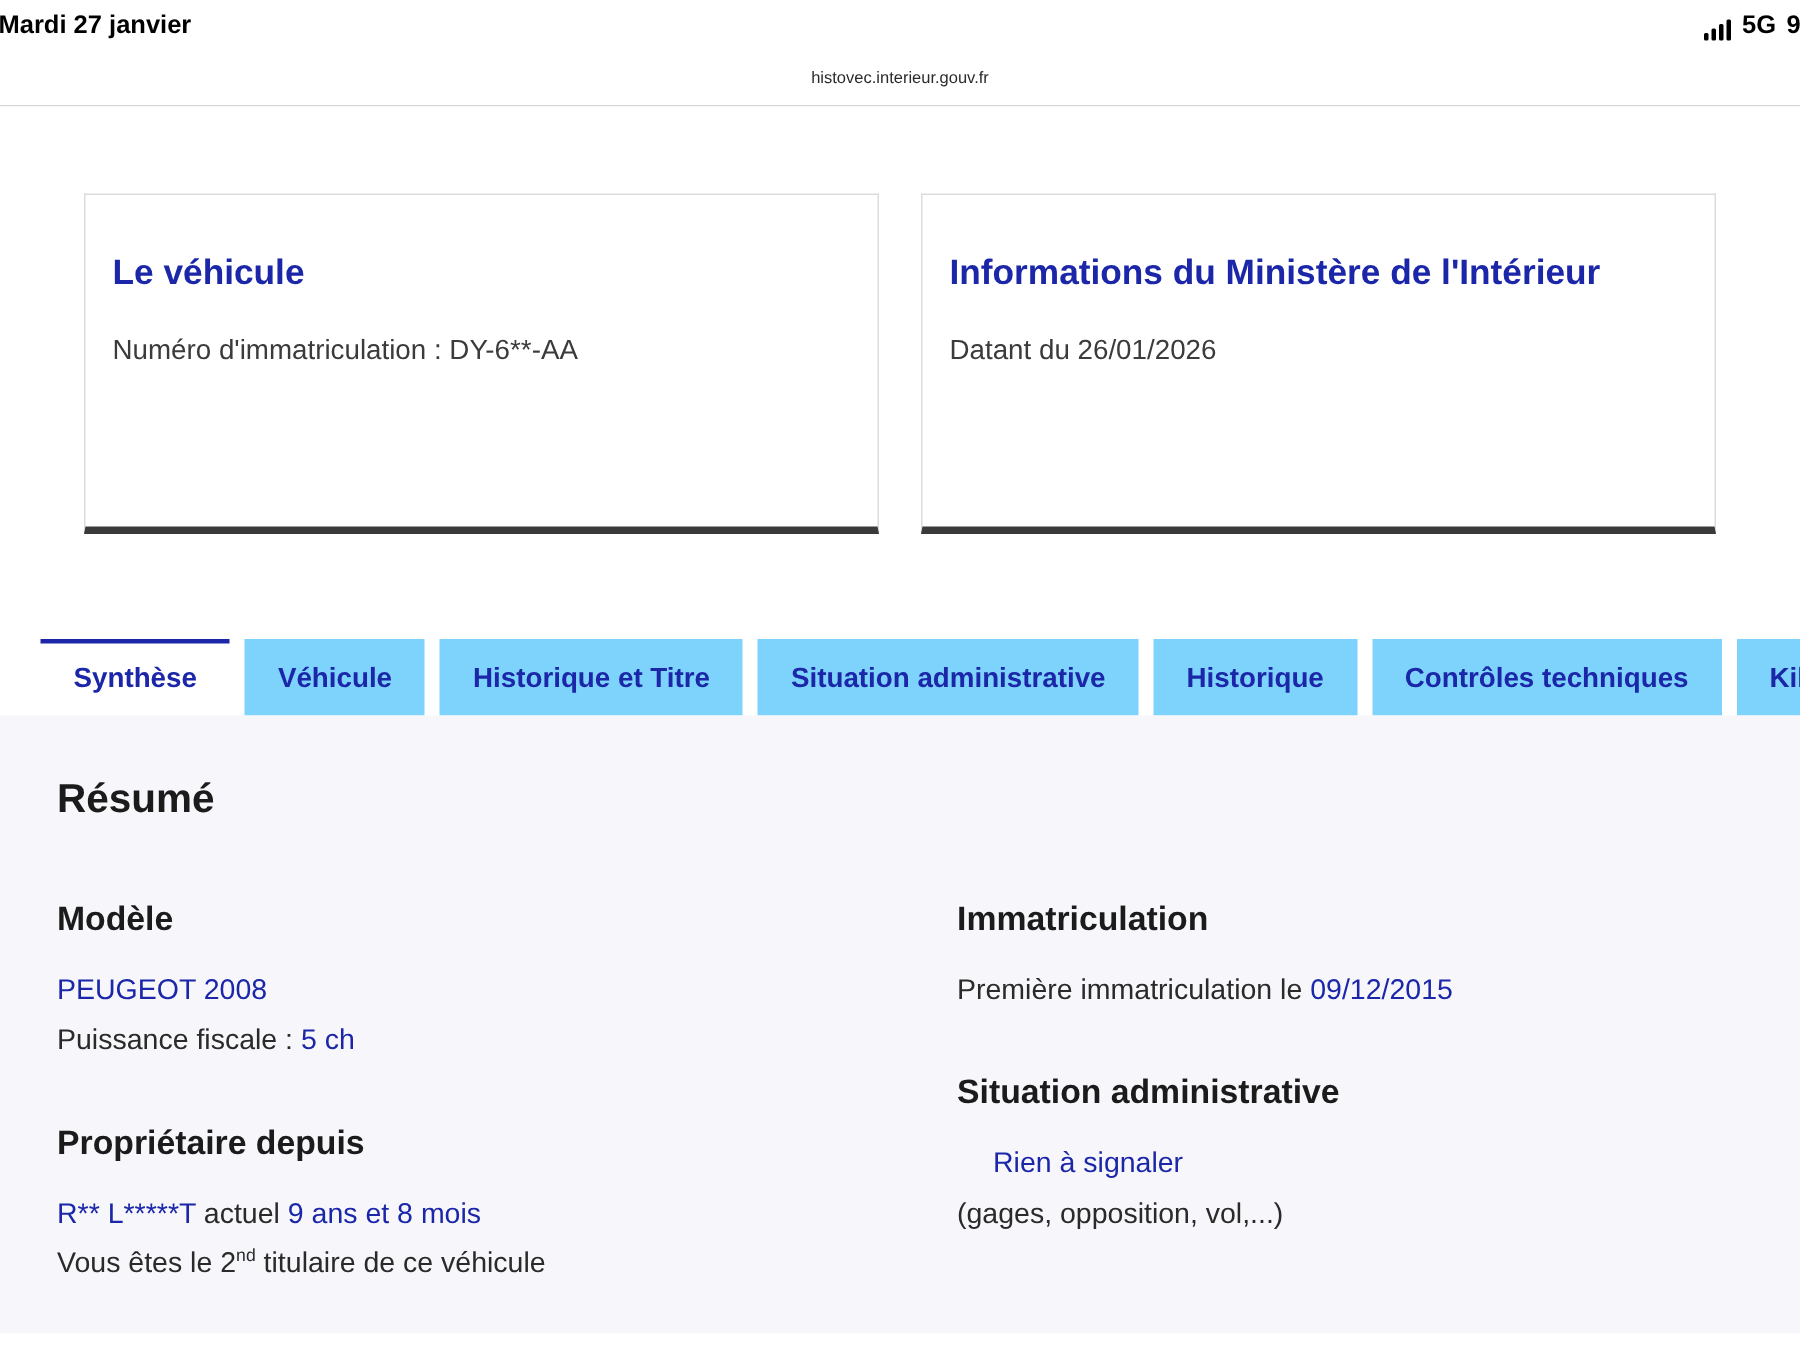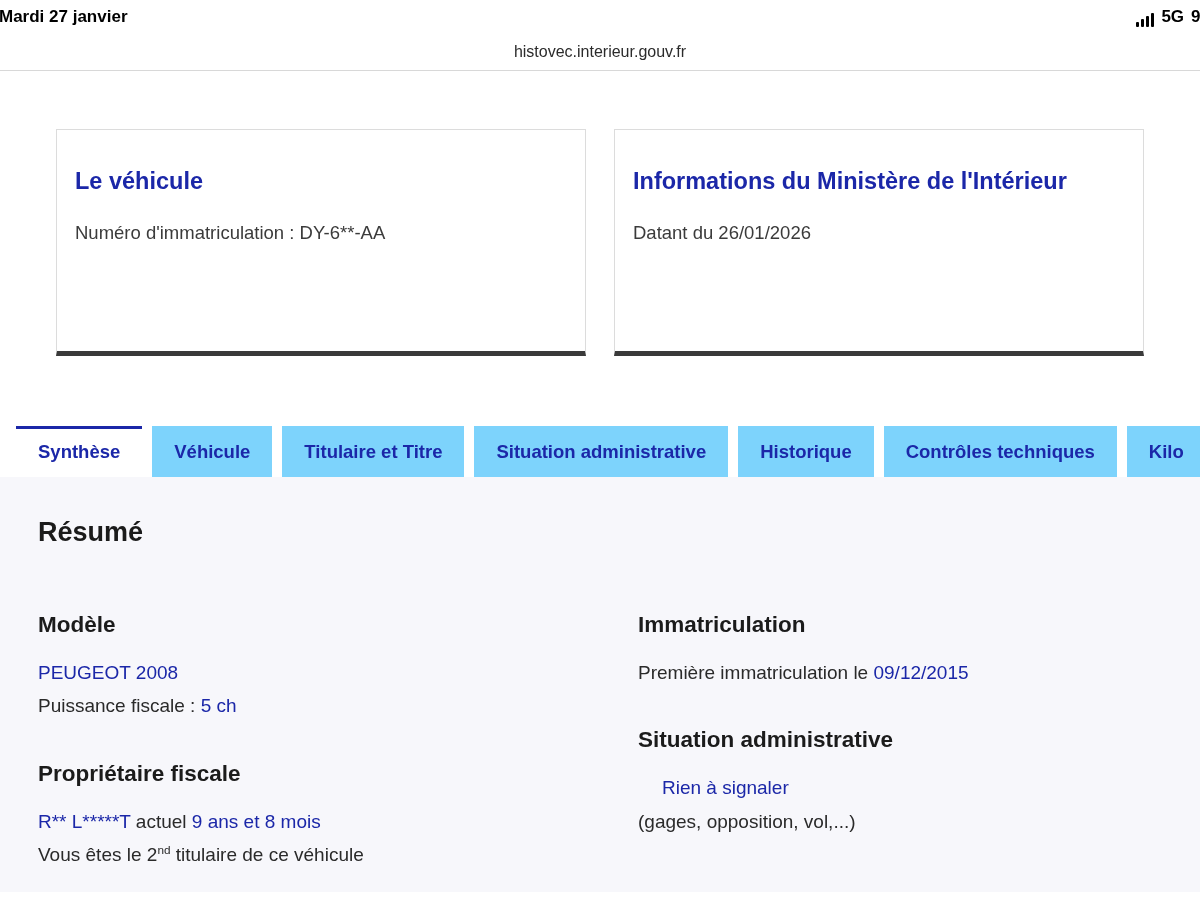--- a/index.html
+++ b/index.html
@@ -55,21 +55,21 @@
   .bars i:nth-child(2) { height: 8px; }
   .bars i:nth-child(3) { height: 11px; }
   .bars i:nth-child(4) { height: 14px; }
 
   
   .urlbar {
     height: 36px;
     display: flex;
     align-items: center;
     justify-content: center;
-    font-size: 16px;
+    font-size: 11px;
     color: #2b2b2b;
     background: #ffffff;
     border-bottom: 1px solid #d8d8d8;
   }
 
   
   .page {
     background: #ffffff;
     height: 830px;
     position: relative;
@@ -107,21 +107,21 @@
   
   .tabs-wrap {
     margin-top: 70px;
     position: relative;
     height: 51px;
   }
   .tabs {
     display: flex;
     align-items: flex-end;
     gap: 10px;
-    padding-left: 16px;
+    padding-left: 27px;
     height: 51px;
     box-sizing: border-box;
   }
   .tab {
     background: #7dd3fc;
     color: #1b27a8;
     font-size: 18.5px;
     font-weight: bold;
     padding: 14px 22px 13px 22px;
     white-space: nowrap;
@@ -165,21 +165,21 @@
   .grid {
     display: flex;
     gap: 0;
   }
   .col {
     width: 50%;
     box-sizing: border-box;
   }
   .col.right { padding-left: 38px; }
 
-  .block { margin-bottom: 40px; margin-top: 12px; }
+  .block { margin-bottom: 40px; }
   .block h4 {
     margin: 0 0 20px 0;
     font-size: 22.5px;
     font-weight: bold;
     color: #1b1b1b;
   }
   .line {
     font-size: 19px;
     line-height: 1.55;
     color: #2a2a2a;
@@ -225,21 +225,21 @@
 
   <div class="tabs-wrap">
     <div class="tabs">
       <div class="tab active">
           <span>Synthèse</span>
         </div>
       <div class="tab">
           <span>Véhicule</span>
         </div>
       <div class="tab">
-          <span>Titulaire et Titre</span>
+          <span>Historique et Titre</span>
         </div>
       <div class="tab">
           <span>Situation administrative</span>
         </div>
       <div class="tab">
           <span>Historique</span>
         </div>
       <div class="tab">
           <span>Contrôles techniques</span>
         </div>
@@ -256,21 +256,21 @@
 
       <div class="col left">
 
         <div class="block">
           <h4>Modèle</h4>
           <p class="line blue">PEUGEOT 2008</p>
           <p class="line"><span>Puissance fiscale : </span><span class="blue">5 ch</span></p>
         </div>
 
         <div class="block">
-          <h4>Propriétaire fiscale</h4>
+          <h4>Propriétaire depuis</h4>
           <p class="line"><span class="blue">R** L*****T</span><span> actuel </span><span class="blue">9 ans et 8 mois</span></p>
           <p class="line"><span>Vous êtes le </span><span>2</span><sup>nd</sup><span> titulaire de ce véhicule</span></p>
         </div>
 
       </div>
 
       <div class="col right">
 
         <div class="block">
           <h4>Immatriculation</h4>

